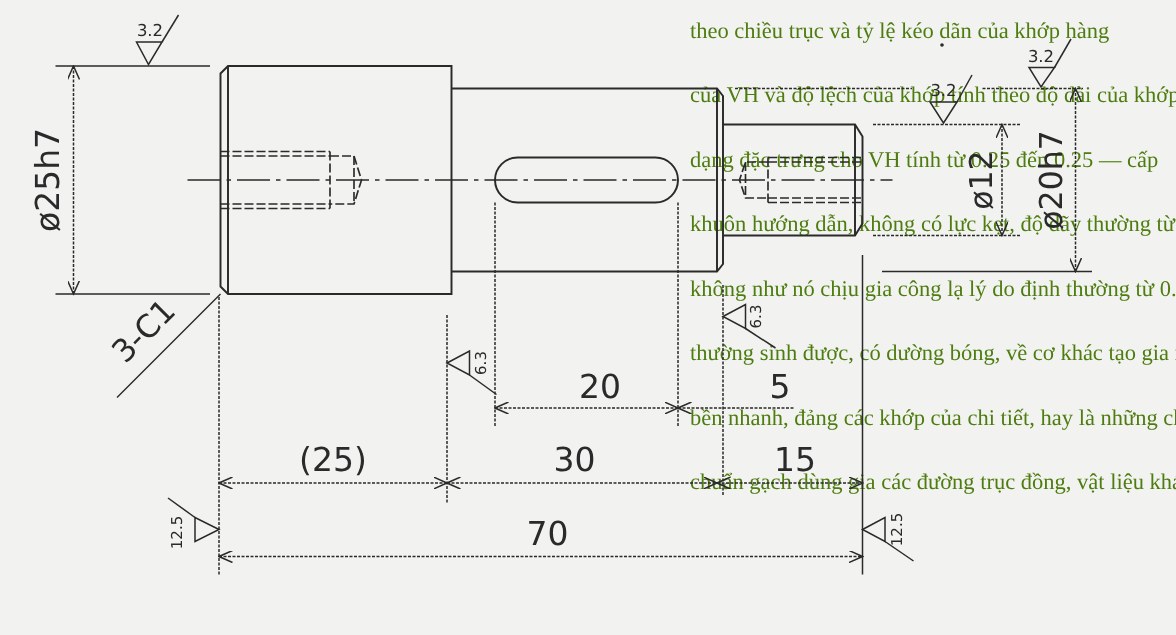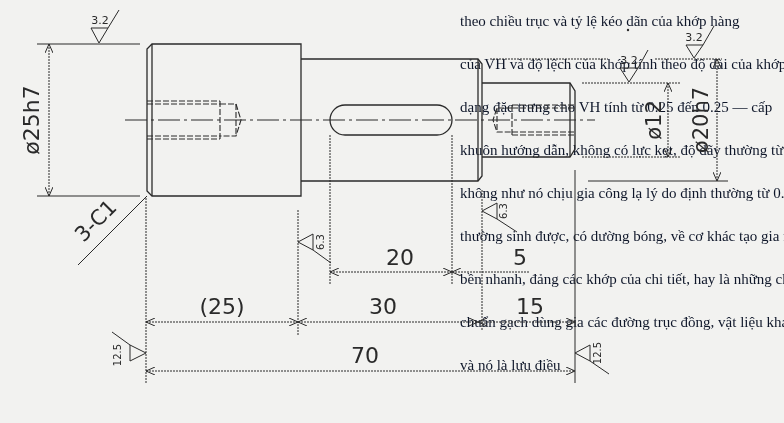--- a/index.html
+++ b/index.html
@@ -5,41 +5,40 @@
   html, body { margin: 0; padding: 0; }
   body {
     width: 784px; height: 423px; overflow: hidden;
     background: #f2f2f0;
     font-family: "DejaVu Sans", sans-serif;
     position: relative;
   }
   .bleed {
     position: absolute; left: 0; top: 0; width: 784px; height: 423px;
     font-family: "Liberation Serif", serif;
-    font-size: 15px; color: #0f172a; line-height: 43px;
+    font-size: 15px; color: #4d7c0f; line-height: 43px;
     white-space: nowrap; overflow: hidden;
     padding-left: 460px; box-sizing: border-box;
   }
   .bleed div { height: 43px; }
   svg { position: absolute; left: 0; top: 0; }
   .dim-text { font-family: "DejaVu Sans", sans-serif; fill: #2a2a2a; }
 </style>
 </head>
 <body>
 
 <div class="bleed">
   <div>theo chiều trục và tỷ lệ kéo dãn của khớp hàng</div>
   <div>của VH và độ lệch của khớp tính theo độ dài của khớp hàng. VH - bộ</div>
   <div>dạng đặc trưng cho VH tính từ 0.25 đến 0.25 — cấp</div>
   <div>khuôn hướng dẫn, không có lực kẹt, độ dãy thường từ 0.2 — 0.25mm</div>
   <div>không như nó chịu gia công lạ lý do định thường từ 0.25 - 0.5mm</div>
   <div>thường sinh được, có dường bóng, về cơ khác tạo gia mà dùng được</div>
   <div>bền nhanh, đảng các khớp của chi tiết, hay là những cho đặt cắt riêng</div>
   <div>chuẩn gạch dùng gia các đường trục đồng, vật liệu khác với đường</div>
-  <div>và nó là lưu điều</div>
 </div>
 
 <svg width="784" height="423" viewBox="0 0 784 423" stroke="#2a2a2a" fill="none" stroke-width="1.3">
   <defs>
     <marker id="arr" markerWidth="10" markerHeight="8" refX="9" refY="4" orient="auto-start-reverse" markerUnits="userSpaceOnUse">
       <path d="M0,0 L9,4 L0,8" fill="none" stroke="#2a2a2a" stroke-width="1"></path>
     </marker>
   </defs>
 
   <g>

